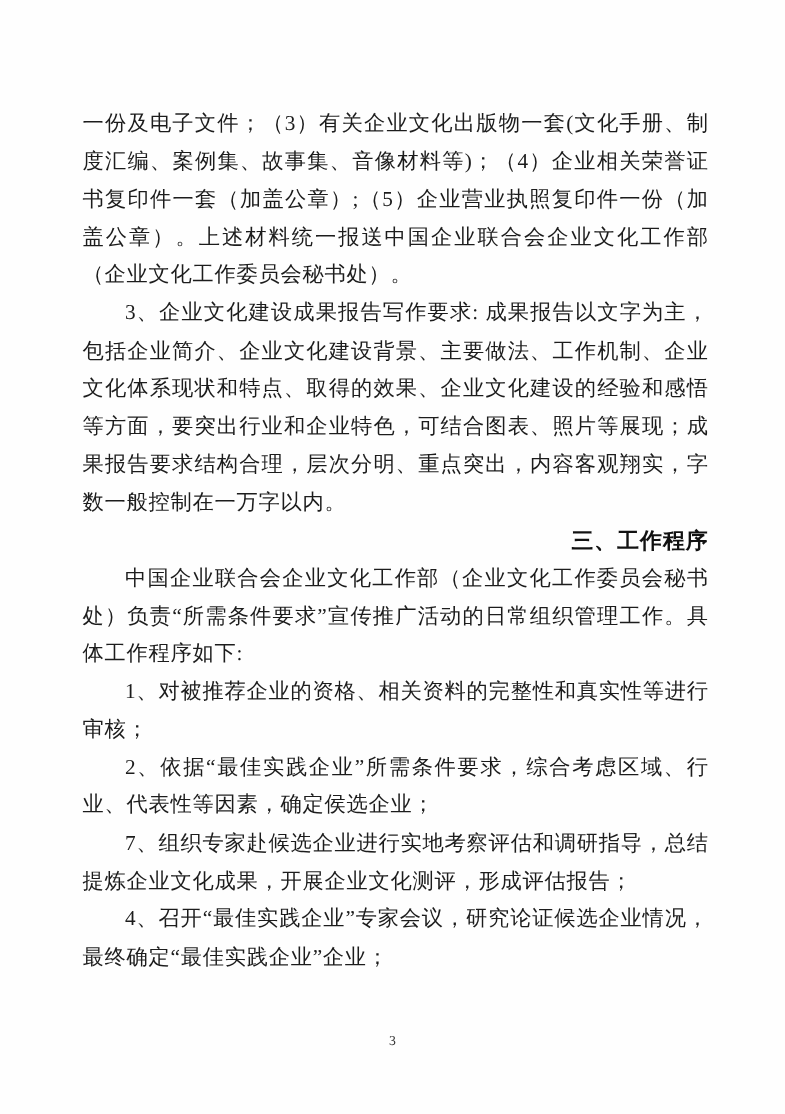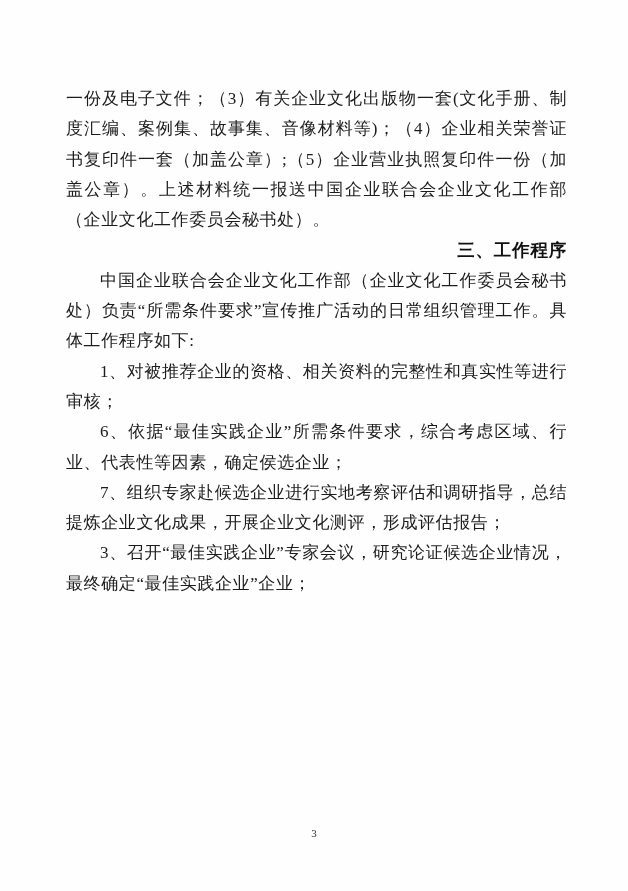--- a/index.html
+++ b/index.html
@@ -53,21 +53,22 @@
     color: #333333;
     letter-spacing: 0;
   }
 </style>
 </head>
 <body>
 
 <div class="page">
   <div class="text-block">
     <p class="para no-indent">一份及电子文件；（3）有关企业文化出版物一套(文化手册、制度汇编、案例集、故事集、音像材料等)；（4）企业相关荣誉证书复印件一套（加盖公章）;（5）企业营业执照复印件一份（加盖公章）。上述材料统一报送中国企业联合会企业文化工作部（企业文化工作委员会秘书处）。</p>
+    <p class="para">3、企业文化建设成果报告写作要求: 成果报告以文字为主，包括企业简介、企业文化建设背景、主要做法、工作机制、企业文化体系现状和特点、取得的效果、企业文化建设的经验和感悟等方面，要突出行业和企业特色，可结合图表、照片等展现；成果报告要求结构合理，层次分明、重点突出，内容客观翔实，字数一般控制在一万字以内。</p>
     <h3 class="heading">三、工作程序</h3>
     <p class="para">中国企业联合会企业文化工作部（企业文化工作委员会秘书处）负责“所需条件要求”宣传推广活动的日常组织管理工作。具体工作程序如下:</p>
     <p class="para">1、对被推荐企业的资格、相关资料的完整性和真实性等进行审核；</p>
-    <p class="para">6、依据“最佳实践企业”所需条件要求，综合考虑区域、行业、代表性等因素，确定侯选企业；</p>
+    <p class="para">2、依据“最佳实践企业”所需条件要求，综合考虑区域、行业、代表性等因素，确定侯选企业；</p>
     <p class="para">7、组织专家赴候选企业进行实地考察评估和调研指导，总结提炼企业文化成果，开展企业文化测评，形成评估报告；</p>
-    <p class="para">3、召开“最佳实践企业”专家会议，研究论证候选企业情况，最终确定“最佳实践企业”企业；</p>
+    <p class="para">4、召开“最佳实践企业”专家会议，研究论证候选企业情况，最终确定“最佳实践企业”企业；</p>
   </div>
   <div class="footer">3</div>
 </div>
 
 </body></html>

